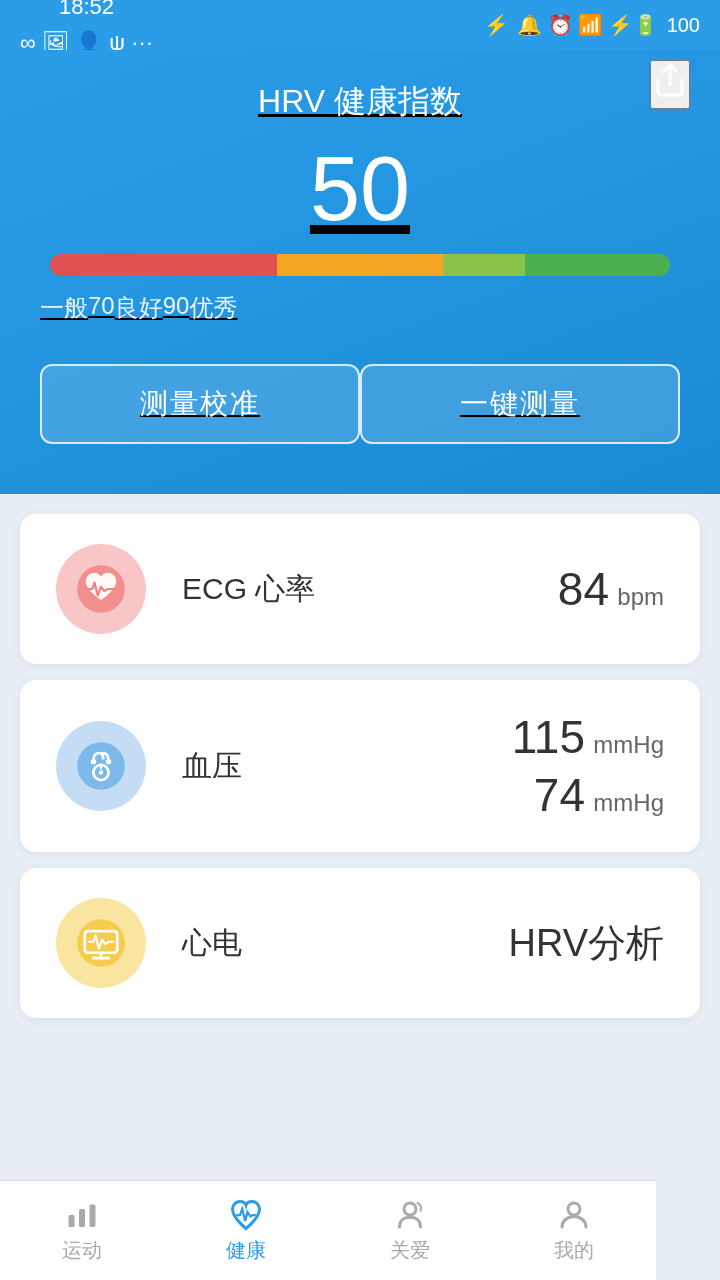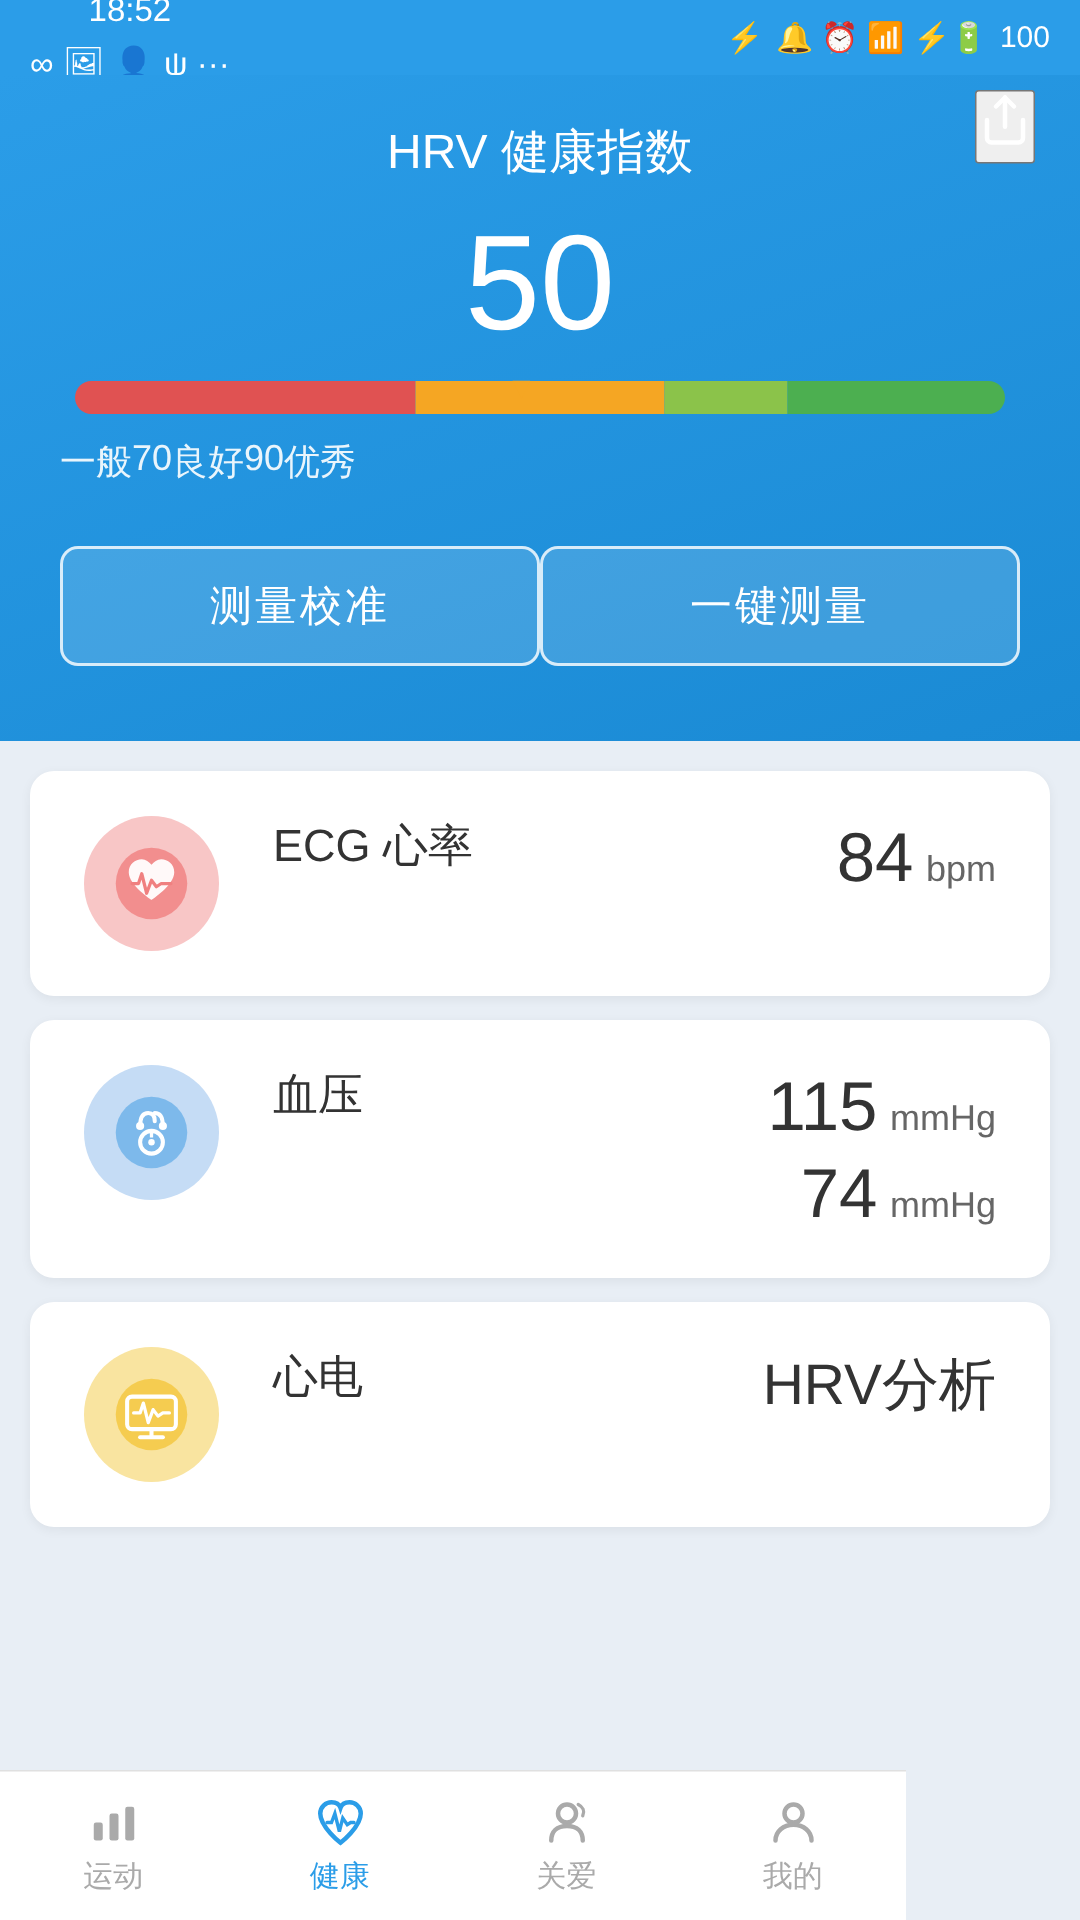--- a/index.html
+++ b/index.html
@@ -40,20 +40,21 @@
 
     
     .hero {
       background: linear-gradient(160deg, #2b9de8 0%, #1a8ad4 100%);
       padding: 30px 40px 50px;
       display: flex;
       flex-direction: column;
       align-items: center;
       position: relative;
       flex-shrink: 0;
+      text-decoration: underline;
     }
     .hero-share-btn {
       position: absolute;
       top: 10px;
       right: 30px;
       color: white;
       font-size: 36px;
       cursor: pointer;
     }
     .hero-title {
@@ -131,20 +132,21 @@
       display: flex;
       flex-direction: column;
       gap: 16px;
     }
 
     .card {
       background: white;
       border-radius: 16px;
       padding: 30px 36px;
       display: flex;
+      align-items: center;
       box-shadow: 0 2px 8px rgba(0,0,0,0.06);
     }
     .card-icon-wrap {
       width: 90px;
       height: 90px;
       border-radius: 50%;
       display: flex;
       align-items: center;
       justify-content: center;
       margin-right: 36px;
@@ -176,21 +178,21 @@
       flex-direction: column;
       align-items: flex-end;
       gap: 4px;
     }
 
     
     .bottom-nav {
       position: fixed;
       bottom: 0;
       left: 0;
-      width: 604px;
+      width: 656px;
       height: 100px;
       background: white;
       border-top: 1px solid #e0e0e0;
       display: flex;
       align-items: center;
     }
     .nav-item {
       flex: 1;
       display: flex;
       flex-direction: column;

